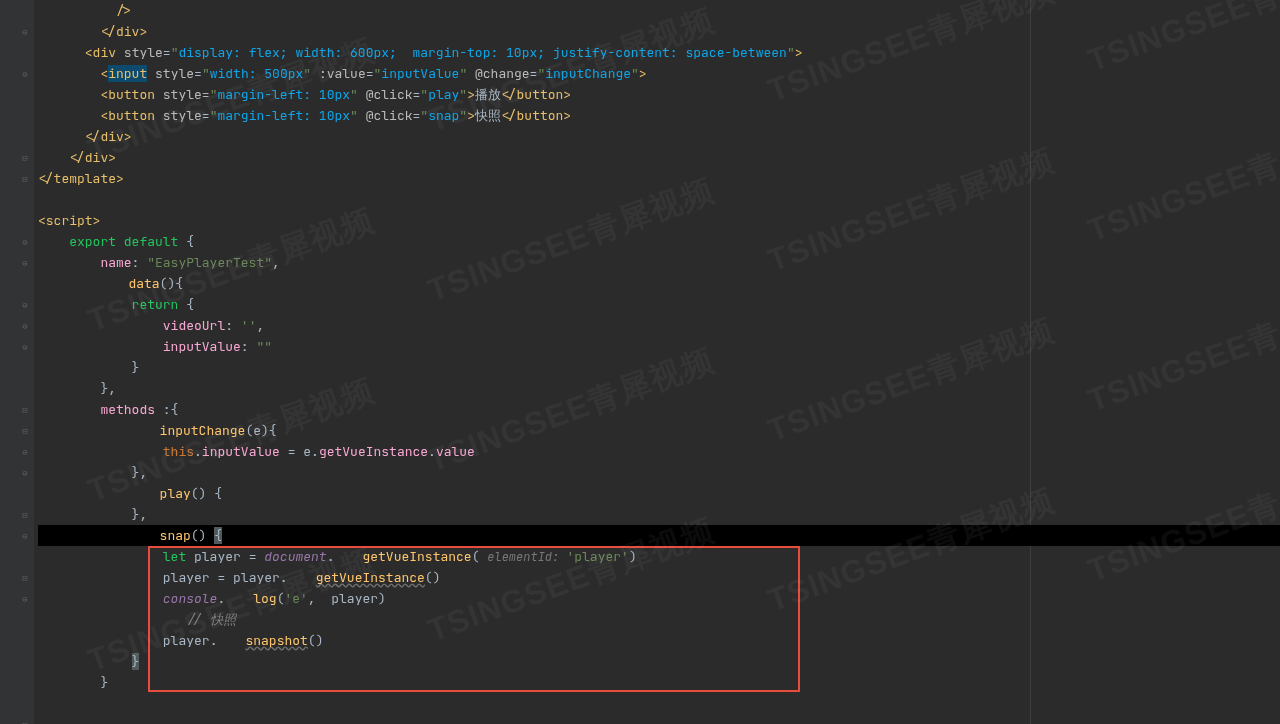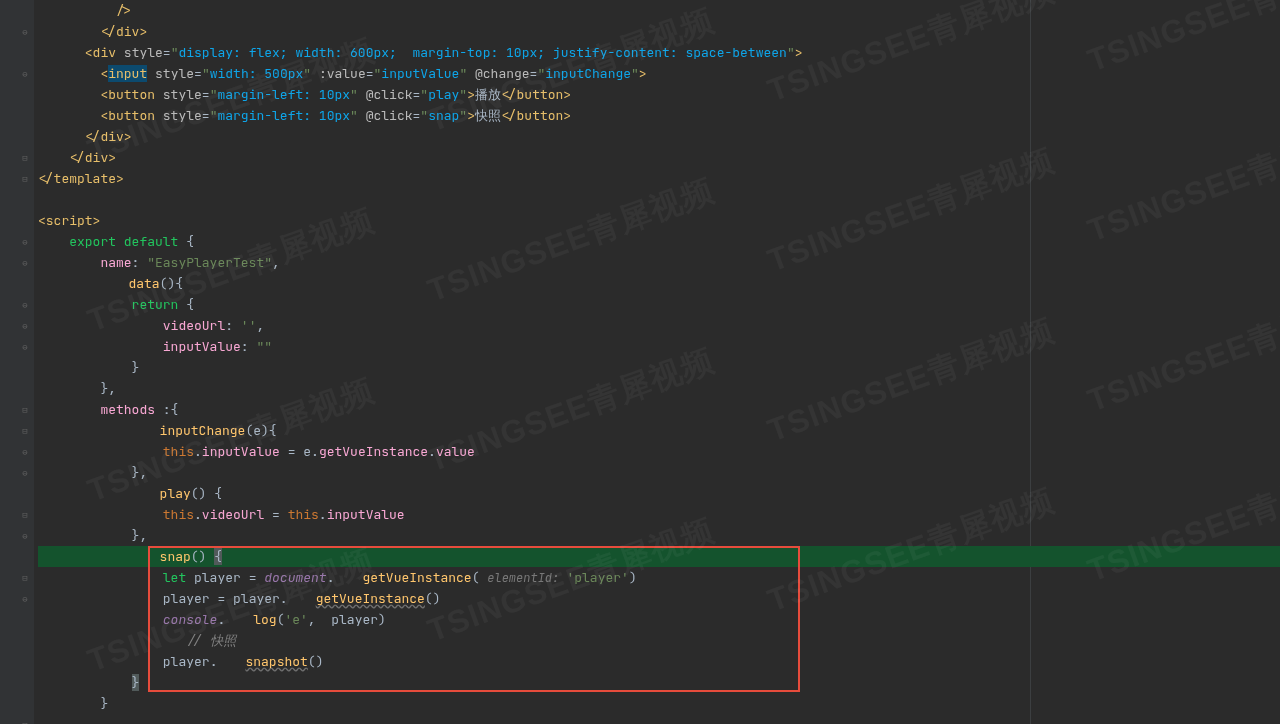--- a/index.html
+++ b/index.html
@@ -47,21 +47,21 @@
     flex: 1;
     padding-left: 4px;
     position: relative;
   }
   .code-line {
     height: 21px;
     white-space: pre;
     position: relative;
   }
   .code-line.current {
-    background: #14532d;
+    background: #000000;
   }
   .right-margin {
     position: absolute;
     left: 996px;
     top: 0;
     bottom: 0;
     width: 1px;
     background: #3c3f41;
   }
   .highlight-box {
@@ -213,21 +213,20 @@
     <div class="code-line"><span class="punct">            </span><span class="kw">return </span><span class="punct">{</span></div>
     <div class="code-line"><span class="punct">                </span><span class="prop">videoUrl</span><span class="punct">: </span><span class="str">''</span><span class="punct">,</span></div>
     <div class="code-line"><span class="punct">                </span><span class="prop">inputValue</span><span class="punct">: </span><span class="str">""</span></div>
     <div class="code-line"><span class="punct">            }</span></div>
     <div class="code-line"><span class="punct">        },</span></div>
     <div class="code-line"><span class="punct">        </span><span class="prop">methods </span><span class="punct">:{</span></div>
     <div class="code-line"><span class="punct">            </span><span class="fn">inputChange</span><span class="punct">(</span><span class="ident">e</span><span class="punct">){</span></div>
     <div class="code-line"><span class="punct">                </span><span class="this">this</span><span class="punct">.</span><span class="prop">inputValue</span><span class="punct"> = </span><span class="ident">e</span><span class="punct">.</span><span class="prop">getVueInstance</span><span class="punct">.</span><span class="prop">value</span></div>
     <div class="code-line"><span class="punct">            },</span></div>
     <div class="code-line"><span class="punct">            </span><span class="fn">play</span><span class="punct">() {</span></div>
-    <div class="code-line"><span class="punct">                </span><span class="this">this</span><span class="punct">.</span><span class="prop">videoUrl</span><span class="punct"> = </span><span class="this">this</span><span class="punct">.</span><span class="prop">inputValue</span></div>
     <div class="code-line"><span class="punct">            },</span></div>
     <div class="code-line current"><span class="punct">            </span><span class="fn">snap</span><span class="punct">() </span><span class="cursor">{</span></div>
     <div class="code-line"><span class="punct">                </span><span class="kw">let </span><span class="ident">player</span><span class="punct"> = </span><span class="obj">document</span><span class="punct">.</span><span class="fn">getVueInstance</span><span class="punct">( </span><span class="param-label">elementId: </span><span class="str">'player'</span><span class="punct">)</span></div>
     <div class="code-line"><span class="punct">                </span><span class="ident">player</span><span class="punct"> = </span><span class="ident">player</span><span class="punct">.</span><span class="fn underline">getVueInstance</span><span class="punct">()</span></div>
     <div class="code-line"><span class="punct">                </span><span class="obj">console</span><span class="punct">.</span><span class="fn">log</span><span class="punct">(</span><span class="str">'e'</span><span class="punct">,  </span><span class="ident">player</span><span class="punct">)</span></div>
     <div class="code-line"><span class="punct">                </span><span class="comment">// 快照</span></div>
     <div class="code-line"><span class="punct">                </span><span class="ident">player</span><span class="punct">.</span><span class="fn underline">snapshot</span><span class="punct">()</span></div>
     <div class="code-line"><span class="punct">            </span><span class="cursor">}</span></div>
     <div class="code-line"><span class="punct">        }</span></div>
     <div class="code-line"></div>

